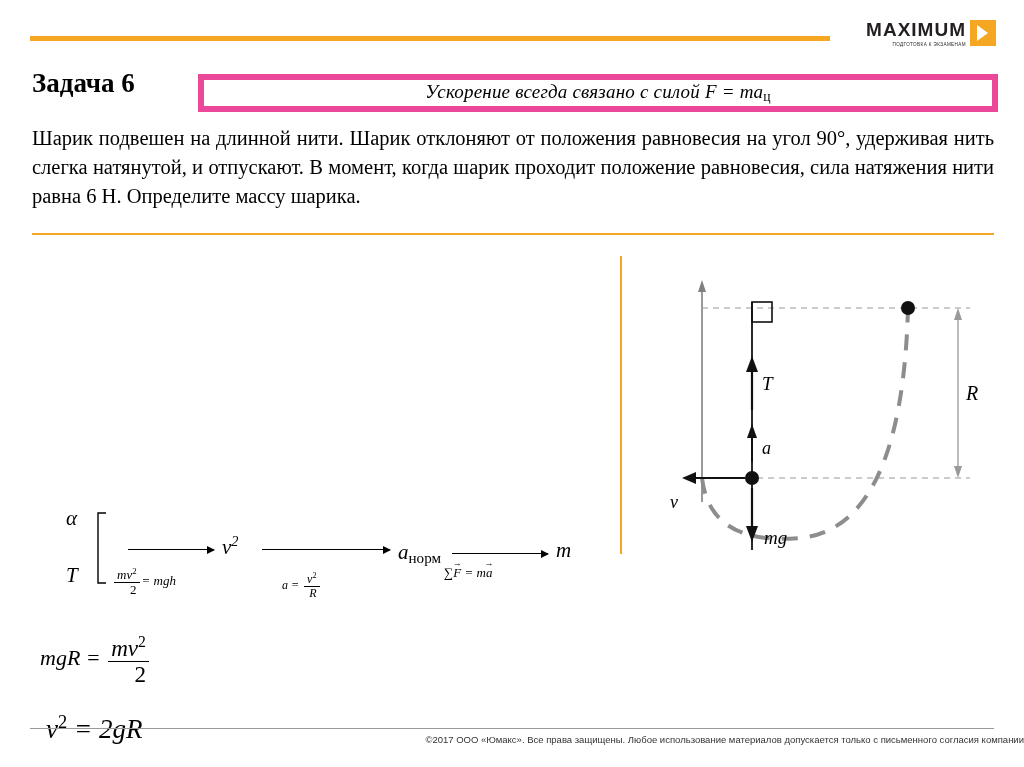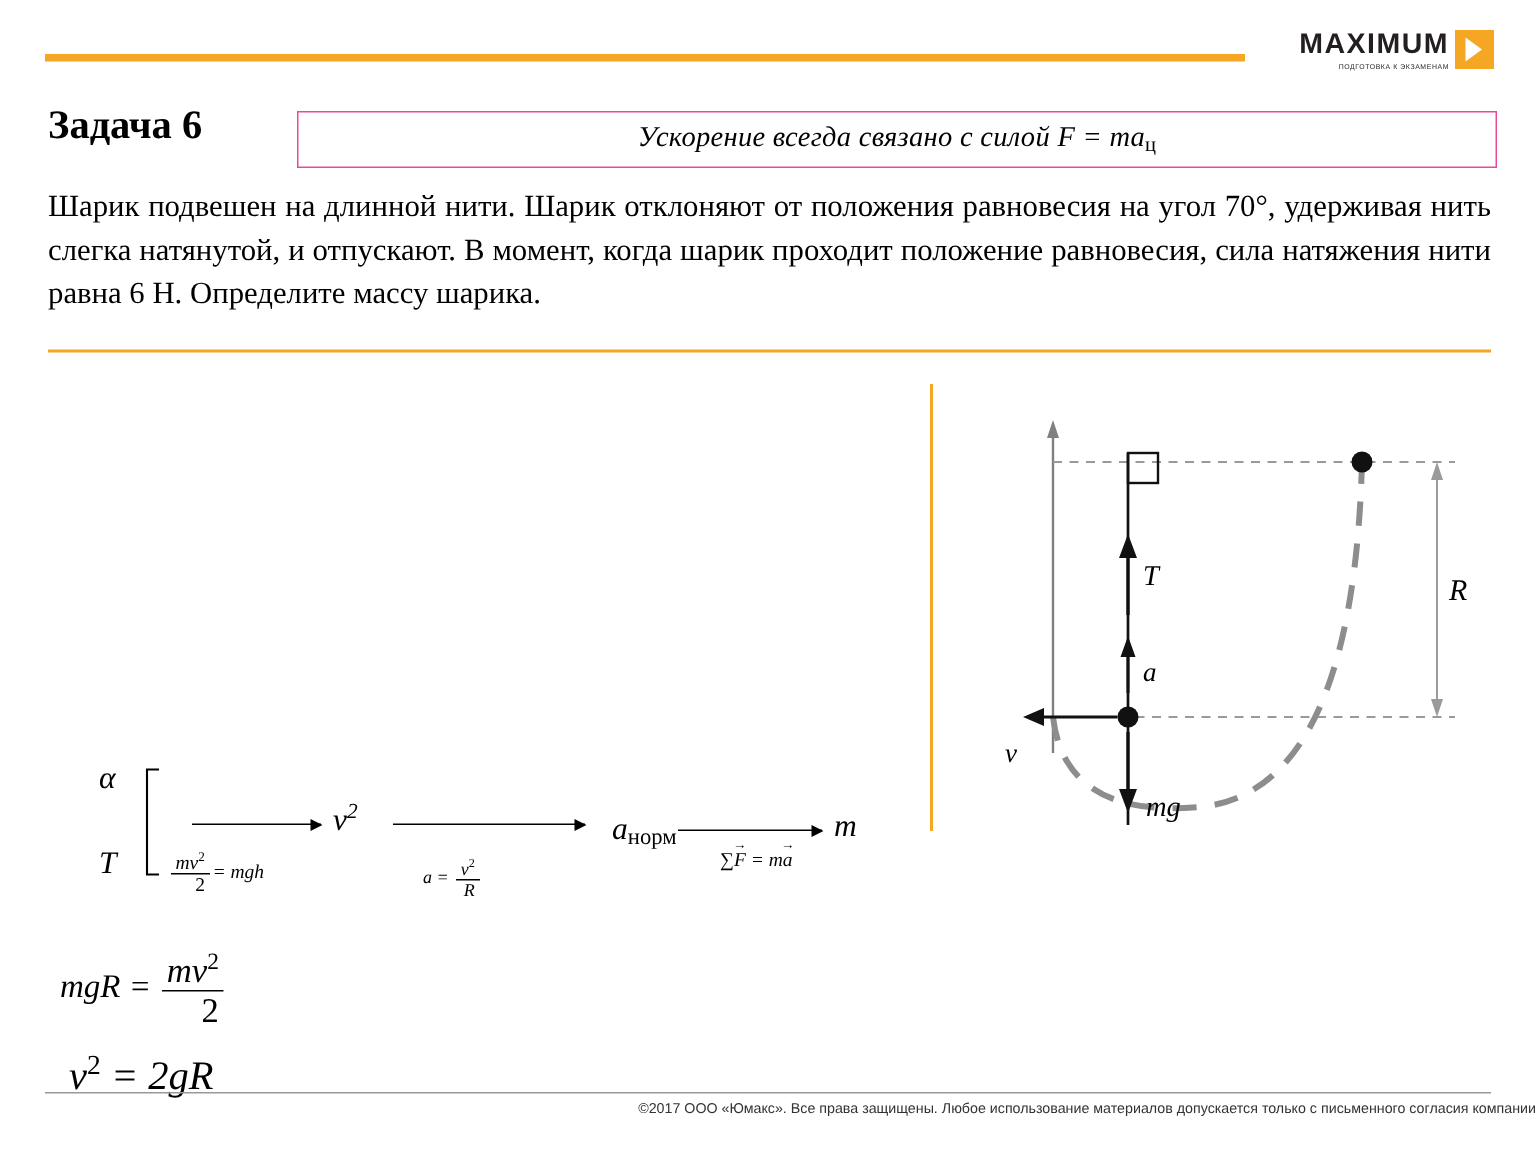--- a/index.html
+++ b/index.html
@@ -84,21 +84,21 @@
     font-family: Liberation Serif, serif;
     font-size: 27px;
     font-weight: bold;
   }
   .banner {
     position: absolute;
     left: 198px;
     top: 74px;
     width: 800px;
     height: 38px;
-    border: 1px solid #ec4899;
+    border: 6px solid #ec4899;
     display: flex;
     align-items: center;
     justify-content: center;
     box-sizing: border-box;
   }
   .banner-text {
     font-family: "Liberation Serif", serif;
     font-style: italic;
     font-size: 19px;
     letter-spacing: 0.2px;
@@ -154,29 +154,29 @@
     position: absolute;
     font-family: "Liberation Serif", serif;
     font-style: italic;
   }
 
   
   .alpha  { left: 66px;  top: 256px; font-size: 21px; }
   .tee    { left: 66px;  top: 313px; font-size: 21px; }
   .brace  { position:absolute; left: 94px; top: 262px; width: 14px; height: 72px; }
   .v2     { left: 222px; top: 283px; font-size: 21px; }
-  .anorm  { left: 408px; top: 290px; font-size: 21px; }
+  .anorm  { left: 398px; top: 290px; font-size: 21px; }
   .mm     { left: 556px; top: 288px; font-size: 21px; }
 
   .frm1 { position: absolute; left: 112px; top: 317px; font-size: 13px; }
   .frm2 { position: absolute; left: 282px; top: 322px; font-size: 12px; }
-  .frm3 { position: absolute; left: 480px; top: 315px; font-size: 13px; }
+  .frm3 { position: absolute; left: 444px; top: 315px; font-size: 13px; }
 
   .bigeq1 { position: absolute; left: 40px;  top: 384px; font-size: 22px; }
-  .bigeq2 { position: absolute; left: 46px;  top: 450px; font-size: 27px; text-align: right; }
+  .bigeq2 { position: absolute; left: 46px;  top: 462px; font-size: 27px; text-align: right; }
 
   
   .frac {
     display: inline-block;
     vertical-align: middle;
     text-align: right;
     line-height: 1.08;
     margin: 0 2px;
   }
   .frac > .num { display: block; padding: 0 3px; }
@@ -262,21 +262,21 @@
   </div>
 
   <div class="title">Задача 6</div>
 
   <div class="banner">
     <div class="banner-text">
       <span>Ускорение всегда связано с силой </span><span class="math italic">F</span><span> = </span><span class="math italic">ma</span><span class="sub upr">ц</span>
     </div>
   </div>
 
-  <div class="problem">Шарик подвешен на длинной нити. Шарик отклоняют от положения равновесия на угол 70°, удерживая нить слегка натянутой, и отпускают. В момент, когда шарик проходит положение равновесия, сила натяжения нити равна 6 Н. Определите массу шарика.</div>
+  <div class="problem">Шарик подвешен на длинной нити. Шарик отклоняют от положения равновесия на угол 90°, удерживая нить слегка натянутой, и отпускают. В момент, когда шарик проходит положение равновесия, сила натяжения нити равна 6 Н. Определите массу шарика.</div>
 
   <div class="mid-rule"></div>
   <div class="v-rule"></div>
 
   <div class="work">
 
     <div class="lbl alpha">α</div>
     <div class="lbl tee">T</div>
 
     <svg class="brace" viewBox="0 0 14 72">

